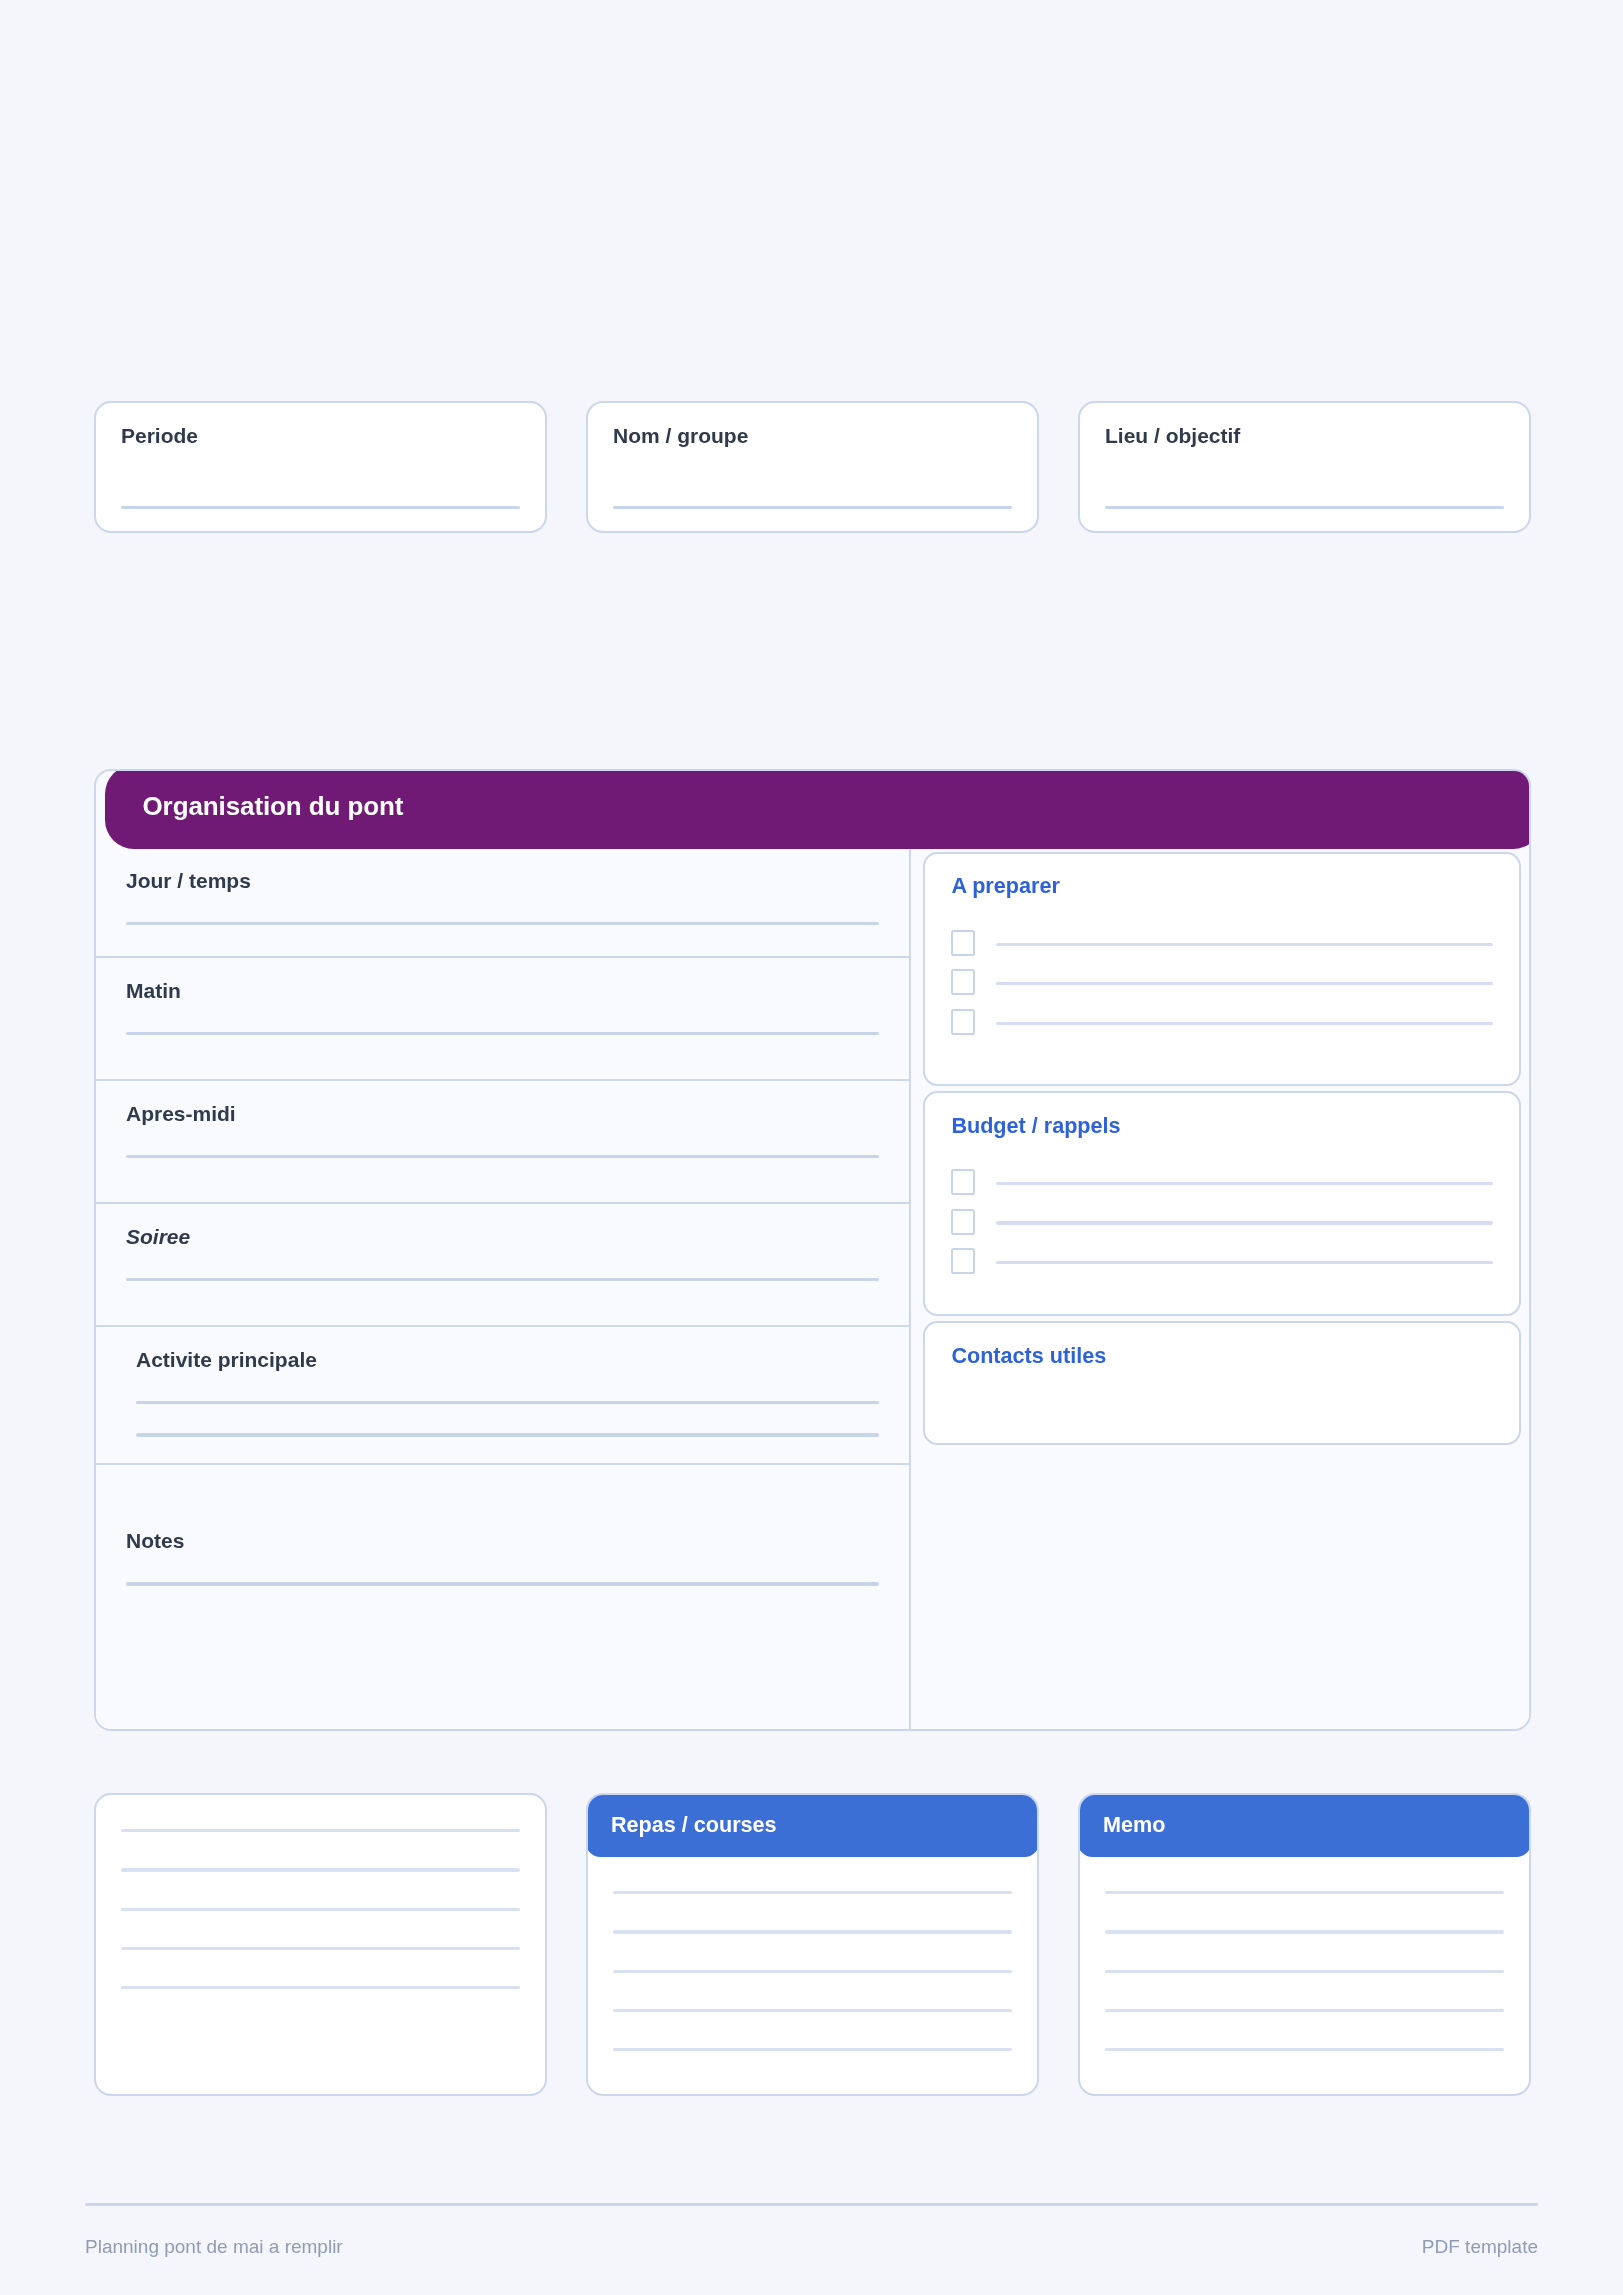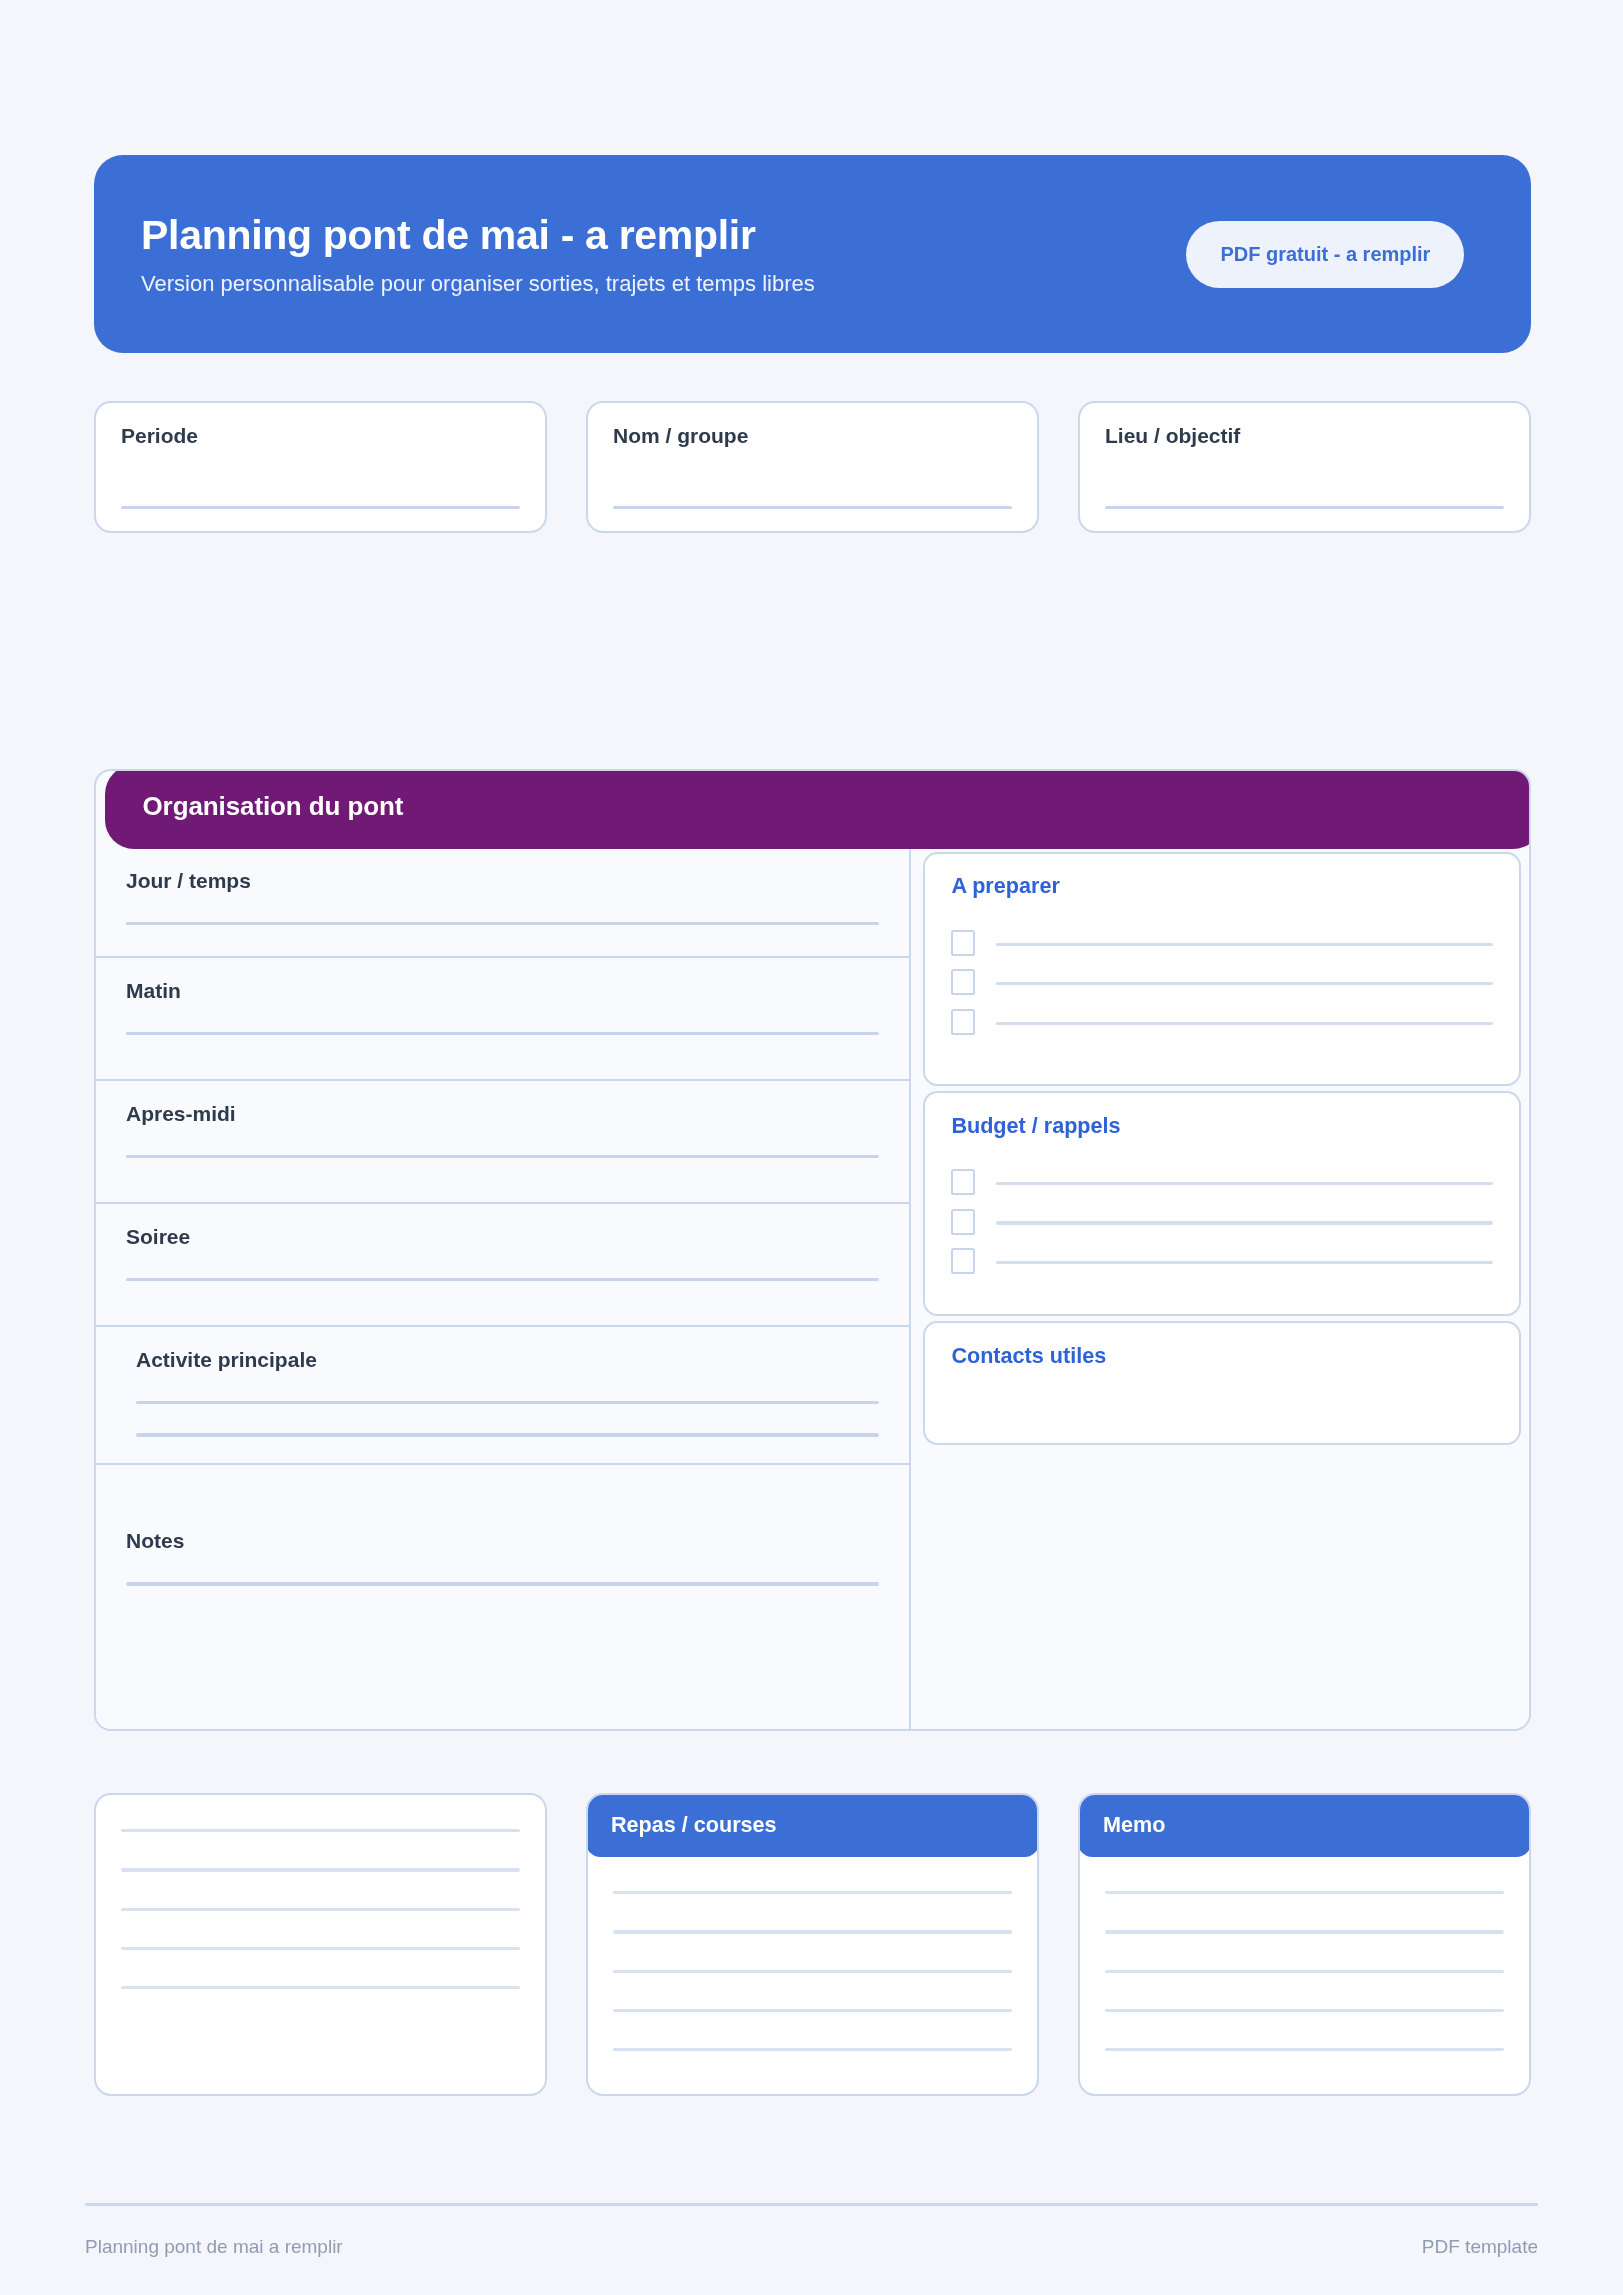--- a/index.html
+++ b/index.html
@@ -162,21 +162,21 @@
   .org-row {
     box-sizing: border-box;
     border-bottom: 2px solid #CBD7EC;
     padding: 19.6px 30px 0 30px;
     background: #F8FAFD;
   }
   .org-row:last-child { border-bottom: none; margin-top: 44px; }
   .org-row.r-jour   { height: 126px; }
   .org-row.r-matin  { height: 141px; }
   .org-row.r-apres  { height: 141px; }
-  .org-row.r-soiree { height: 141px; }
+  .org-row.r-soiree { height: 141px; font-style: italic; }
   .org-row.r-act    { height: 158px; padding-left: 40px; }
   .org-row.r-notes  { height: 256px; }
 
   .row-label {
     font-size: 21px;
     font-weight: bold;
     color: #2F3A4C;
     line-height: 1.2;
   }
   .row-line {
@@ -308,27 +308,20 @@
     font-size: 19px;
     color: #8F9CB3;
     font-weight: normal;
   }
 </style>
 </head>
 <body>
 
 <div class="page">
 
-  <div class="hero">
-    <div class="hero-text">
-      <div class="hero-title">Planning pont de mai - a remplir</div>
-      <div class="hero-sub">Version personnalisable pour organiser sorties, trajets et temps libres</div>
-    </div>
-    <div class="hero-badge">PDF gratuit - a remplir</div>
-  </div>
 
   <div class="info-row">
     <div class="info-card">
       <div class="info-label">Periode</div>
       <div class="info-line"></div>
     </div>
     <div class="info-card">
       <div class="info-label">Nom / groupe</div>
       <div class="info-line"></div>
     </div>

